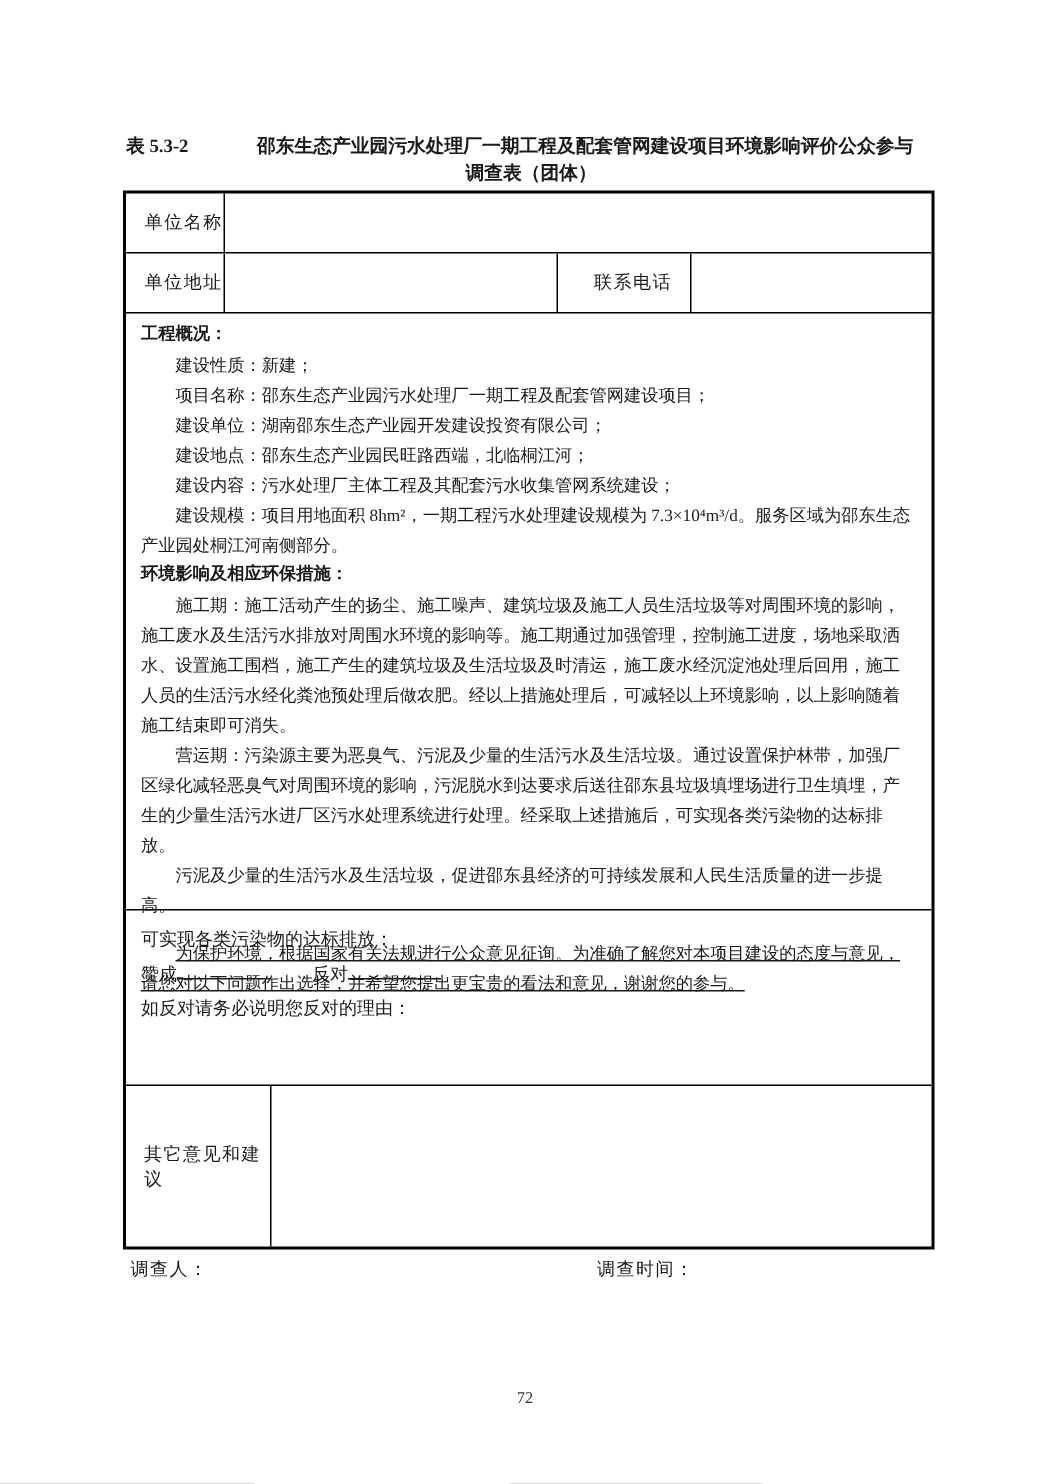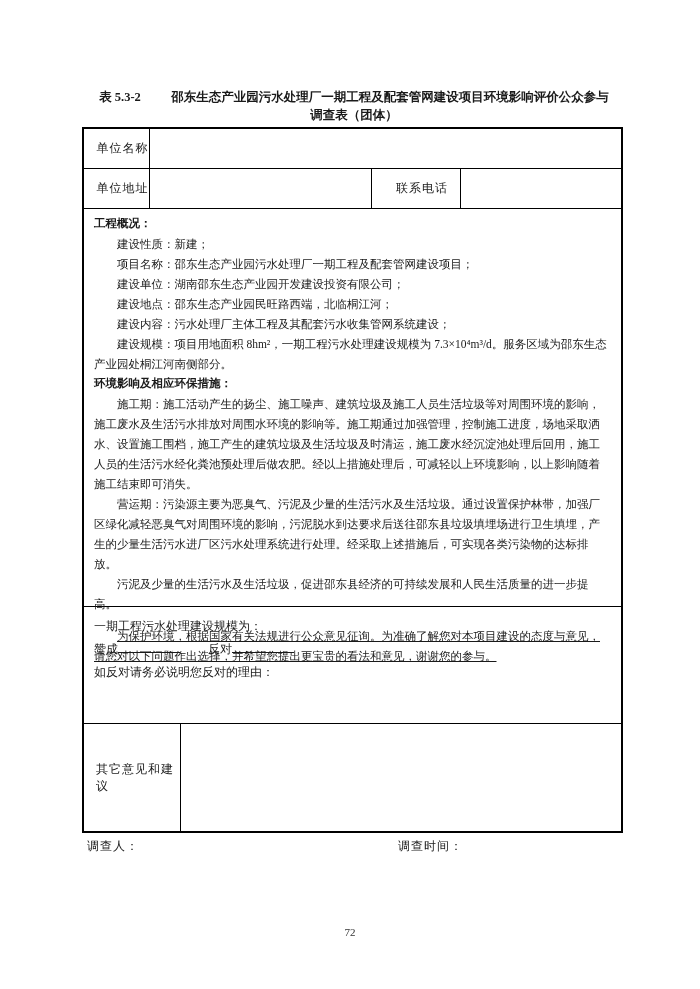--- a/index.html
+++ b/index.html
@@ -6,21 +6,21 @@
   html,body { background:#b9b9b9; }
   .page {
     position:relative; width:700px; height:989px; margin:0 auto;
     background:#ffffff; color:#1a1a1a;
     font-family:"Liberation Serif","DejaVu Serif",serif;
     font-size:12px; overflow:hidden;
   }
   
   .title-block { position:absolute; left:84px; top:90px; width:540px; font-weight:bold; font-size:12.5px; line-height:15px; }
   .title-line1 { display:flex; }
-  .title-no { flex:none; width:72px;text-align:center; }
+  .title-no { flex:none; width:72px; }
   .title-main { flex:1; text-align:center; }
   .title-line2 { text-align:center; margin-top:3px; }
   
   .form-table { position:absolute; left:82px; top:127px; width:541px; border:2px solid #000; background:#fff; }
   .row { display:flex; border-top:1px solid #000; }
   .row:first-child { border-top:none; }
   .cell { overflow:hidden; }
   .cell-bordered { border-right:1px solid #000;padding-left:12px; }
   .lab { display:flex; align-items:center; justify-content:center; letter-spacing:1px; }
   .r1 { height:39px; }
@@ -87,21 +87,21 @@
       <p class="ov-item">建设内容：污水处理厂主体工程及其配套污水收集管网系统建设；</p>
       <p class="ov-item">建设规模：项目用地面积 8hm²，一期工程污水处理建设规模为 7.3×10⁴m³/d。服务区域为邵东生态产业园处桐江河南侧部分。</p>
       <div class="sec-heading">环境影响及相应环保措施：</div>
       <p class="para">施工期：施工活动产生的扬尘、施工噪声、建筑垃圾及施工人员生活垃圾等对周围环境的影响，施工废水及生活污水排放对周围水环境的影响等。施工期通过加强管理，控制施工进度，场地采取洒水、设置施工围档，施工产生的建筑垃圾及生活垃圾及时清运，施工废水经沉淀池处理后回用，施工人员的生活污水经化粪池预处理后做农肥。经以上措施处理后，可减轻以上环境影响，以上影响随着施工结束即可消失。</p>
       <p class="para">营运期：污染源主要为恶臭气、污泥及少量的生活污水及生活垃圾。通过设置保护林带，加强厂区绿化减轻恶臭气对周围环境的影响，污泥脱水到达要求后送往邵东县垃圾填埋场进行卫生填埋，产生的少量生活污水进厂区污水处理系统进行处理。经采取上述措施后，可实现各类污染物的达标排放。</p>
       <p class="para">污泥及少量的生活污水及生活垃圾，促进邵东县经济的可持续发展和人民生活质量的进一步提高。</p>
       <p class="para appeal">为保护环境，根据国家有关法规进行公众意见征询。为准确了解您对本项目建设的态度与意见，请您对以下问题作出选择，并希望您提出更宝贵的看法和意见，谢谢您的参与。</p>
     </div>
 
     <div class="row r4">
-      <div>一期工程污水处理建设规模为：</div>
+      <div>可实现各类污染物的达标排放：</div>
       <div class="att-line">
         <span>赞成</span><span class="blank-line"></span><span class="oppose-gap">反对</span><span class="blank-line"></span>
       </div>
       <div>如反对请务必说明您反对的理由：</div>
     </div>
 
     <div class="row r5">
       <div class="cell cell-bordered c-label">其它意见和建议</div>
       <div class="cell c-value"></div>
     </div>

